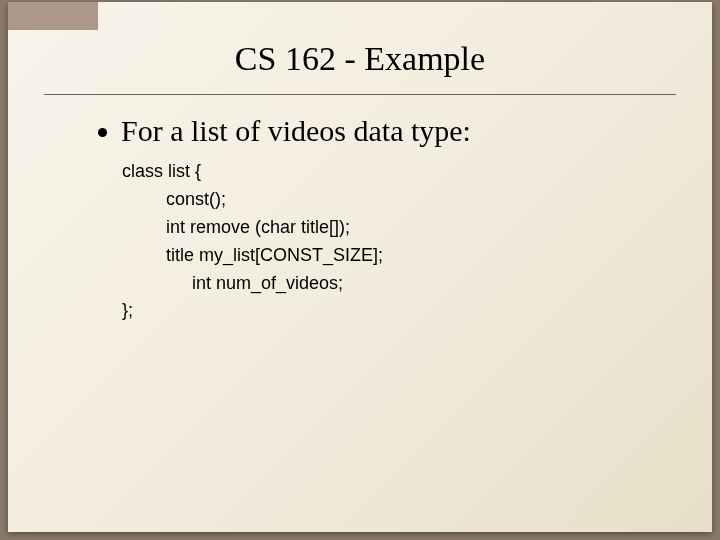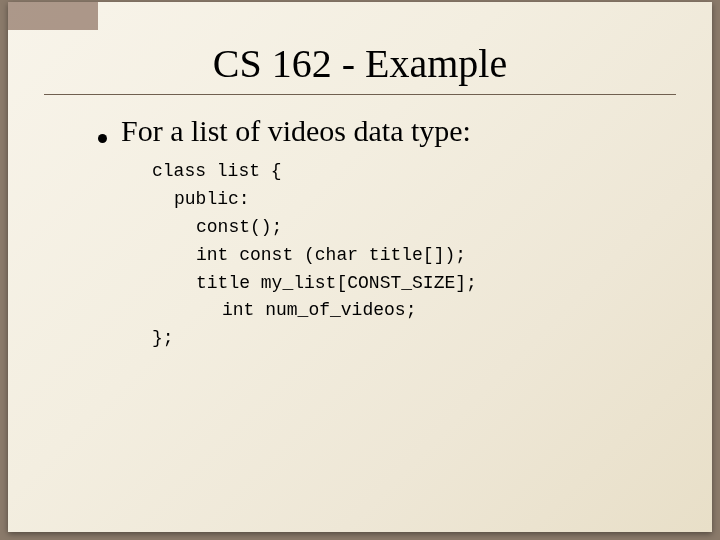--- a/index.html
+++ b/index.html
@@ -30,59 +30,59 @@
     height: 28px;
     background: #7a5a4a;
     opacity: 0.6;
   }
   .title {
     position: absolute;
     top: 38px;
     left: 0;
     width: 100%;
     text-align: center;
-    font-size: 40px;
+    font-size: 34px;
     color: #000;
     font-weight: normal;
   }
   .title-rule {
     position: absolute;
     top: 92px;
     left: 36px;
     right: 36px;
     height: 0;
     border-top: 1.5px solid #706050;
   }
   .content {
     position: absolute;
     top: 112px;
     left: 90px;
     right: 40px;
   }
   .bullet-row {
     display: flex;
-    align-items: center;
+    align-items: flex-start;
     gap: 14px;
     margin-bottom: 10px;
   }
   .bullet-dot {
     width: 9px;
     height: 9px;
     background: #000;
     border-radius: 50%;
     margin-top: 14px;
     flex-shrink: 0;
   }
   .bullet-text {
     font-size: 30px;
     color: #000;
   }
   .code-block {
-    margin-left: 54px;
-    font-family: Liberation Mono, monospace;
+    margin-left: 24px;
+    font-family: Liberation Sans, sans-serif;
     font-size: 18px;
     color: #000;
     line-height: 1.55;
   }
   .ind1 { padding-left: 22px; }
   .ind2 { padding-left: 44px; }
   .ind3 { padding-left: 70px; }
 </style>
 </head>
 <body>
@@ -94,21 +94,20 @@
   <div class="title-rule"></div>
 
   <div class="content">
     <div class="bullet-row">
       <div class="bullet-dot"></div>
       <div class="bullet-text">For a list of videos data type:</div>
     </div>
 
     <div class="code-block">
       <div>class list {</div>
-      <div class="ind1">public:</div>
       <div class="ind2">const();</div>
-      <div class="ind2">int const (char title[]);</div>
+      <div class="ind2">int remove (char title[]);</div>
       <div class="ind2">title my_list[CONST_SIZE];</div>
       <div class="ind3">int num_of_videos;</div>
       <div>};</div>
     </div>
   </div>
 </div>
 
 </body></html>

